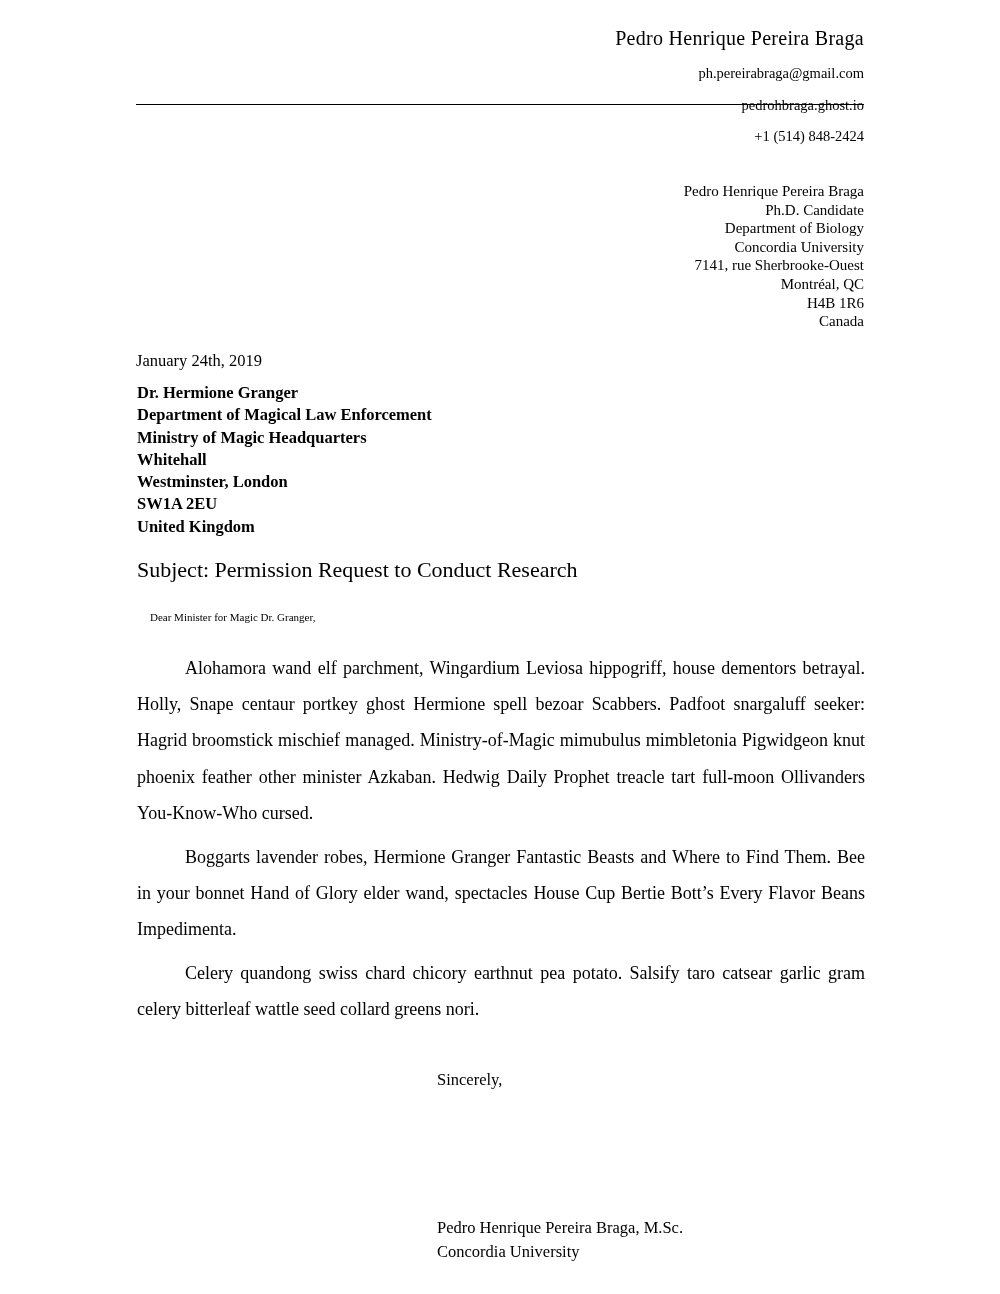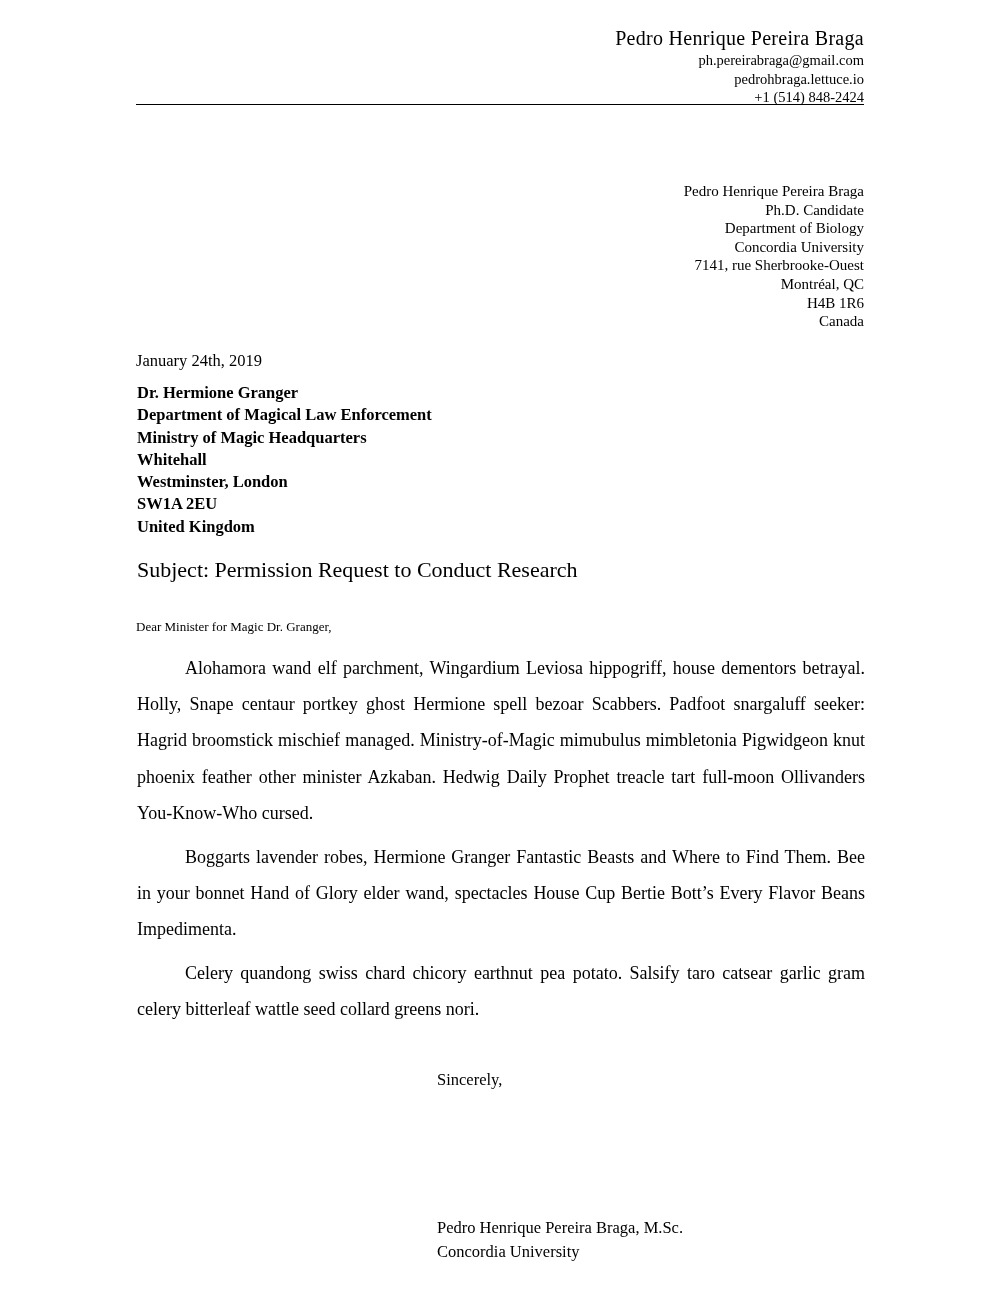--- a/index.html
+++ b/index.html
@@ -29,20 +29,21 @@
   .letterhead-name {
     font-size: 20px;
     line-height: 25px;
     letter-spacing: 0.3px;
     white-space: nowrap;
   }
   .letterhead-line {
     font-size: 14.5px;
     line-height: 18.5px;
     white-space: nowrap;
+    margin-top: 13px;
   }
   .header-rule {
     position: absolute;
     left: 136px;
     top: 104px;
     width: 728px;
     height: 0;
     border-top: 1.1px solid #000000;
   }
 
@@ -89,26 +90,25 @@
   .subject-line {
     position: absolute;
     left: 137px;
     top: 559px;
     width: 728px;
     font-size: 22px;
     line-height: 22px;
   }
   .salutation-line {
     position: absolute;
-    left: 136px;
+    left: 150px;
     top: 606px;
     width: 728px;
-    font-size: 13px;
+    font-size: 11px;
     line-height: 22px;
-    margin-top: 10px;
   }
 
   
   .body-text {
     position: absolute;
     left: 137px;
     top: 650px;
     width: 728px;
   }
   .body-par {
@@ -142,21 +142,21 @@
   }
 </style>
 </head>
 <body>
 
 <div class="page">
 
   <div class="letterhead">
     <div class="letterhead-name">Pedro Henrique Pereira Braga</div>
     <div class="letterhead-line">ph.pereirabraga@gmail.com</div>
-    <div class="letterhead-line">pedrohbraga.lettuce.io</div>
+    <div class="letterhead-line">pedrohbraga.ghost.io</div>
     <div class="letterhead-line">+1 (514) 848-2424</div>
   </div>
   <div class="header-rule"></div>
 
   <div class="sender-block">
     <div class="addr-line">Pedro Henrique Pereira Braga</div>
     <div class="addr-line">Ph.D. Candidate</div>
     <div class="addr-line">Department of Biology</div>
     <div class="addr-line">Concordia University</div>
     <div class="addr-line">7141, rue Sherbrooke-Ouest</div>

